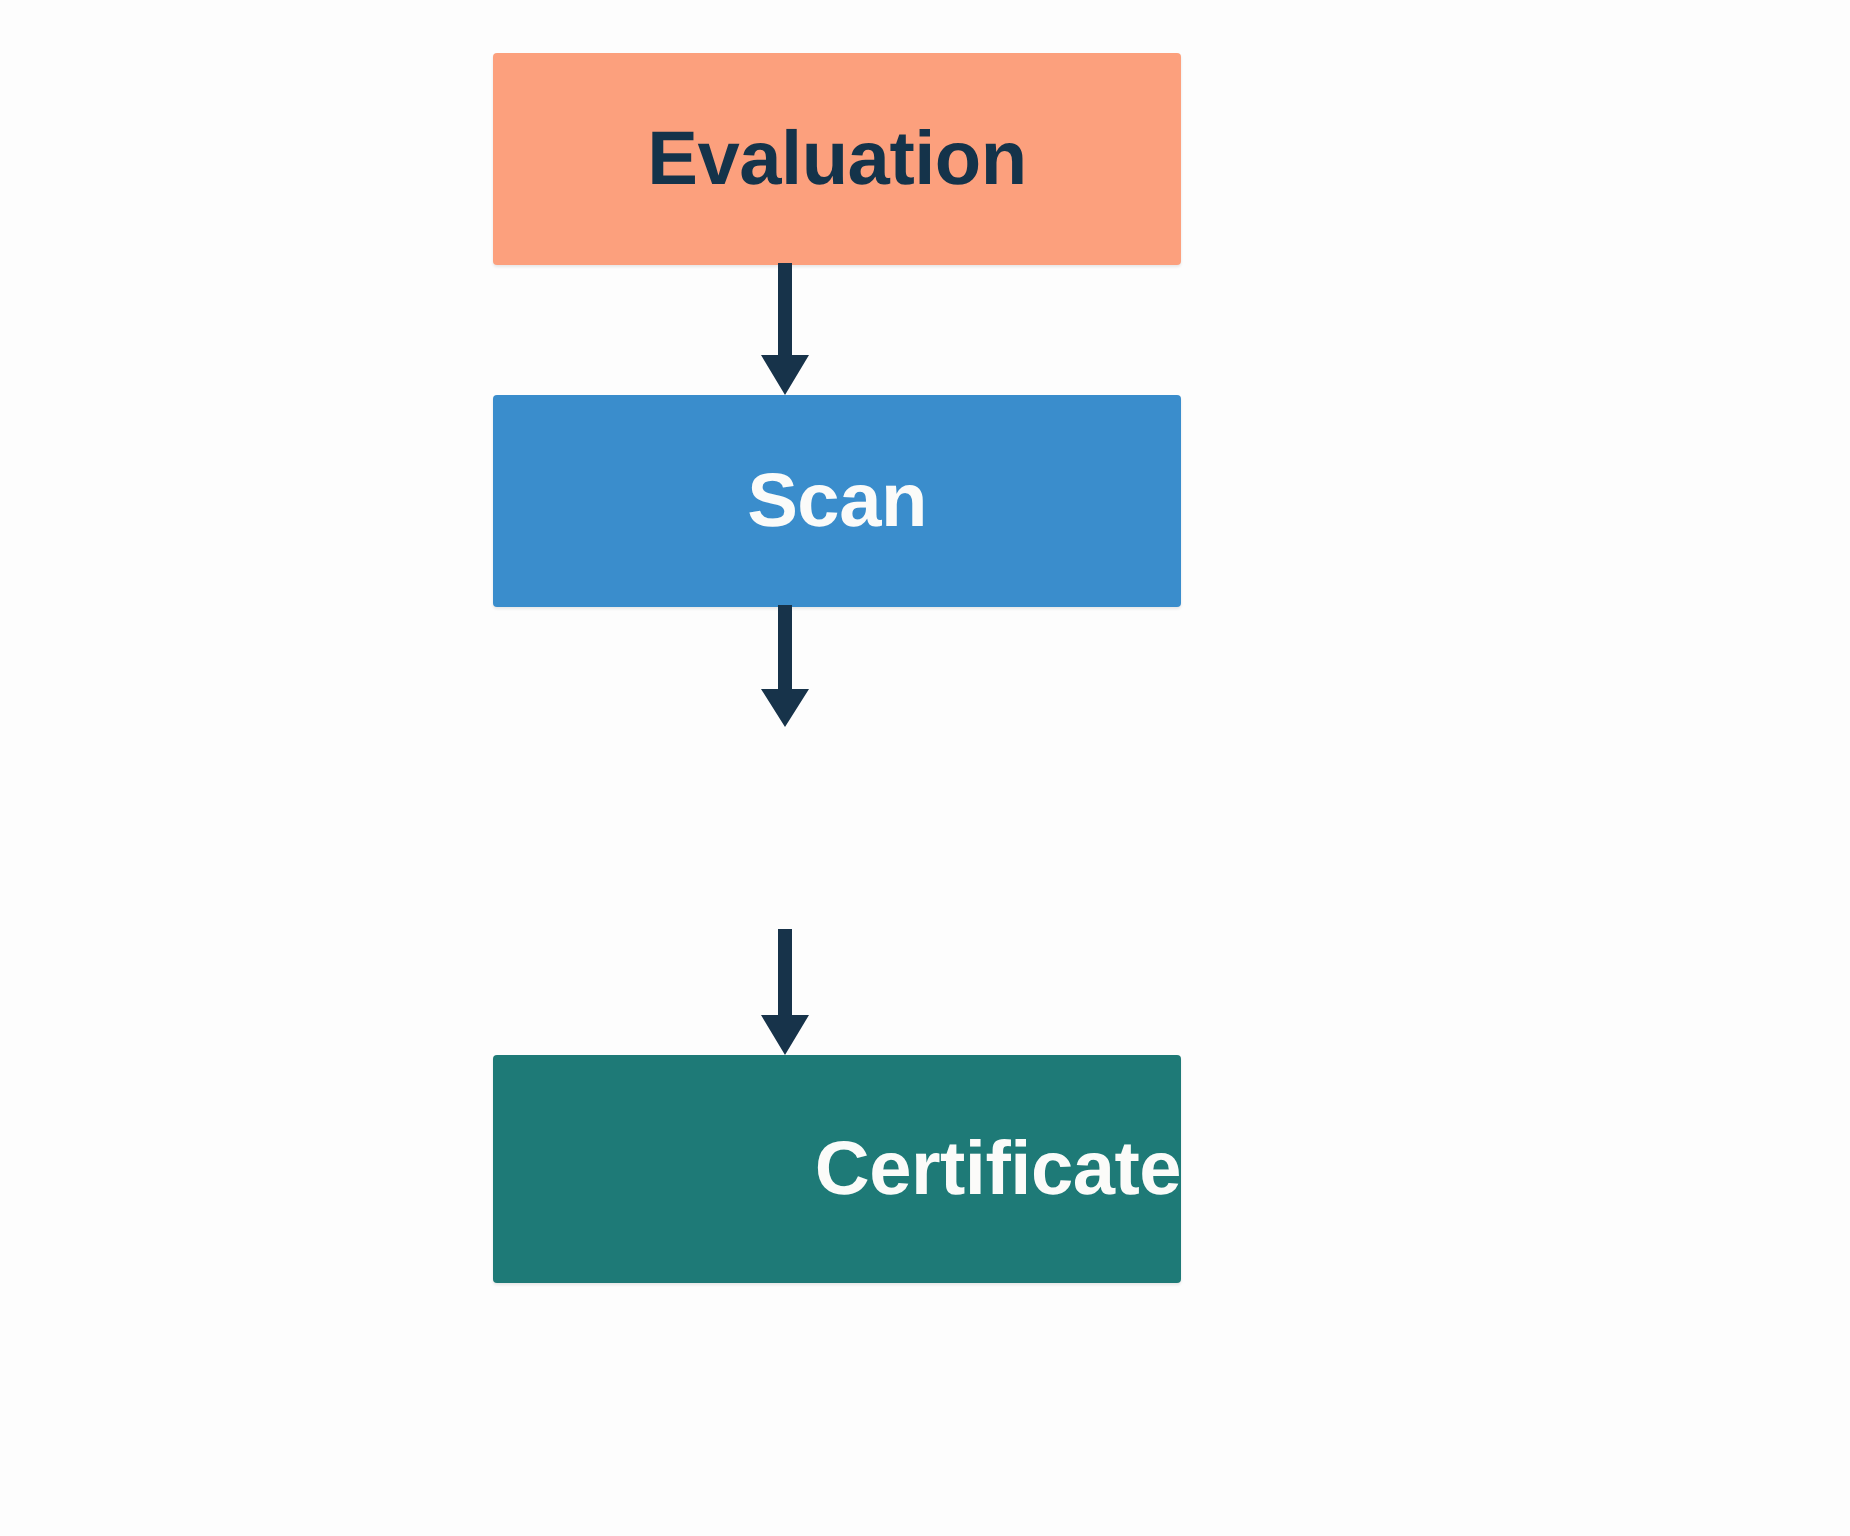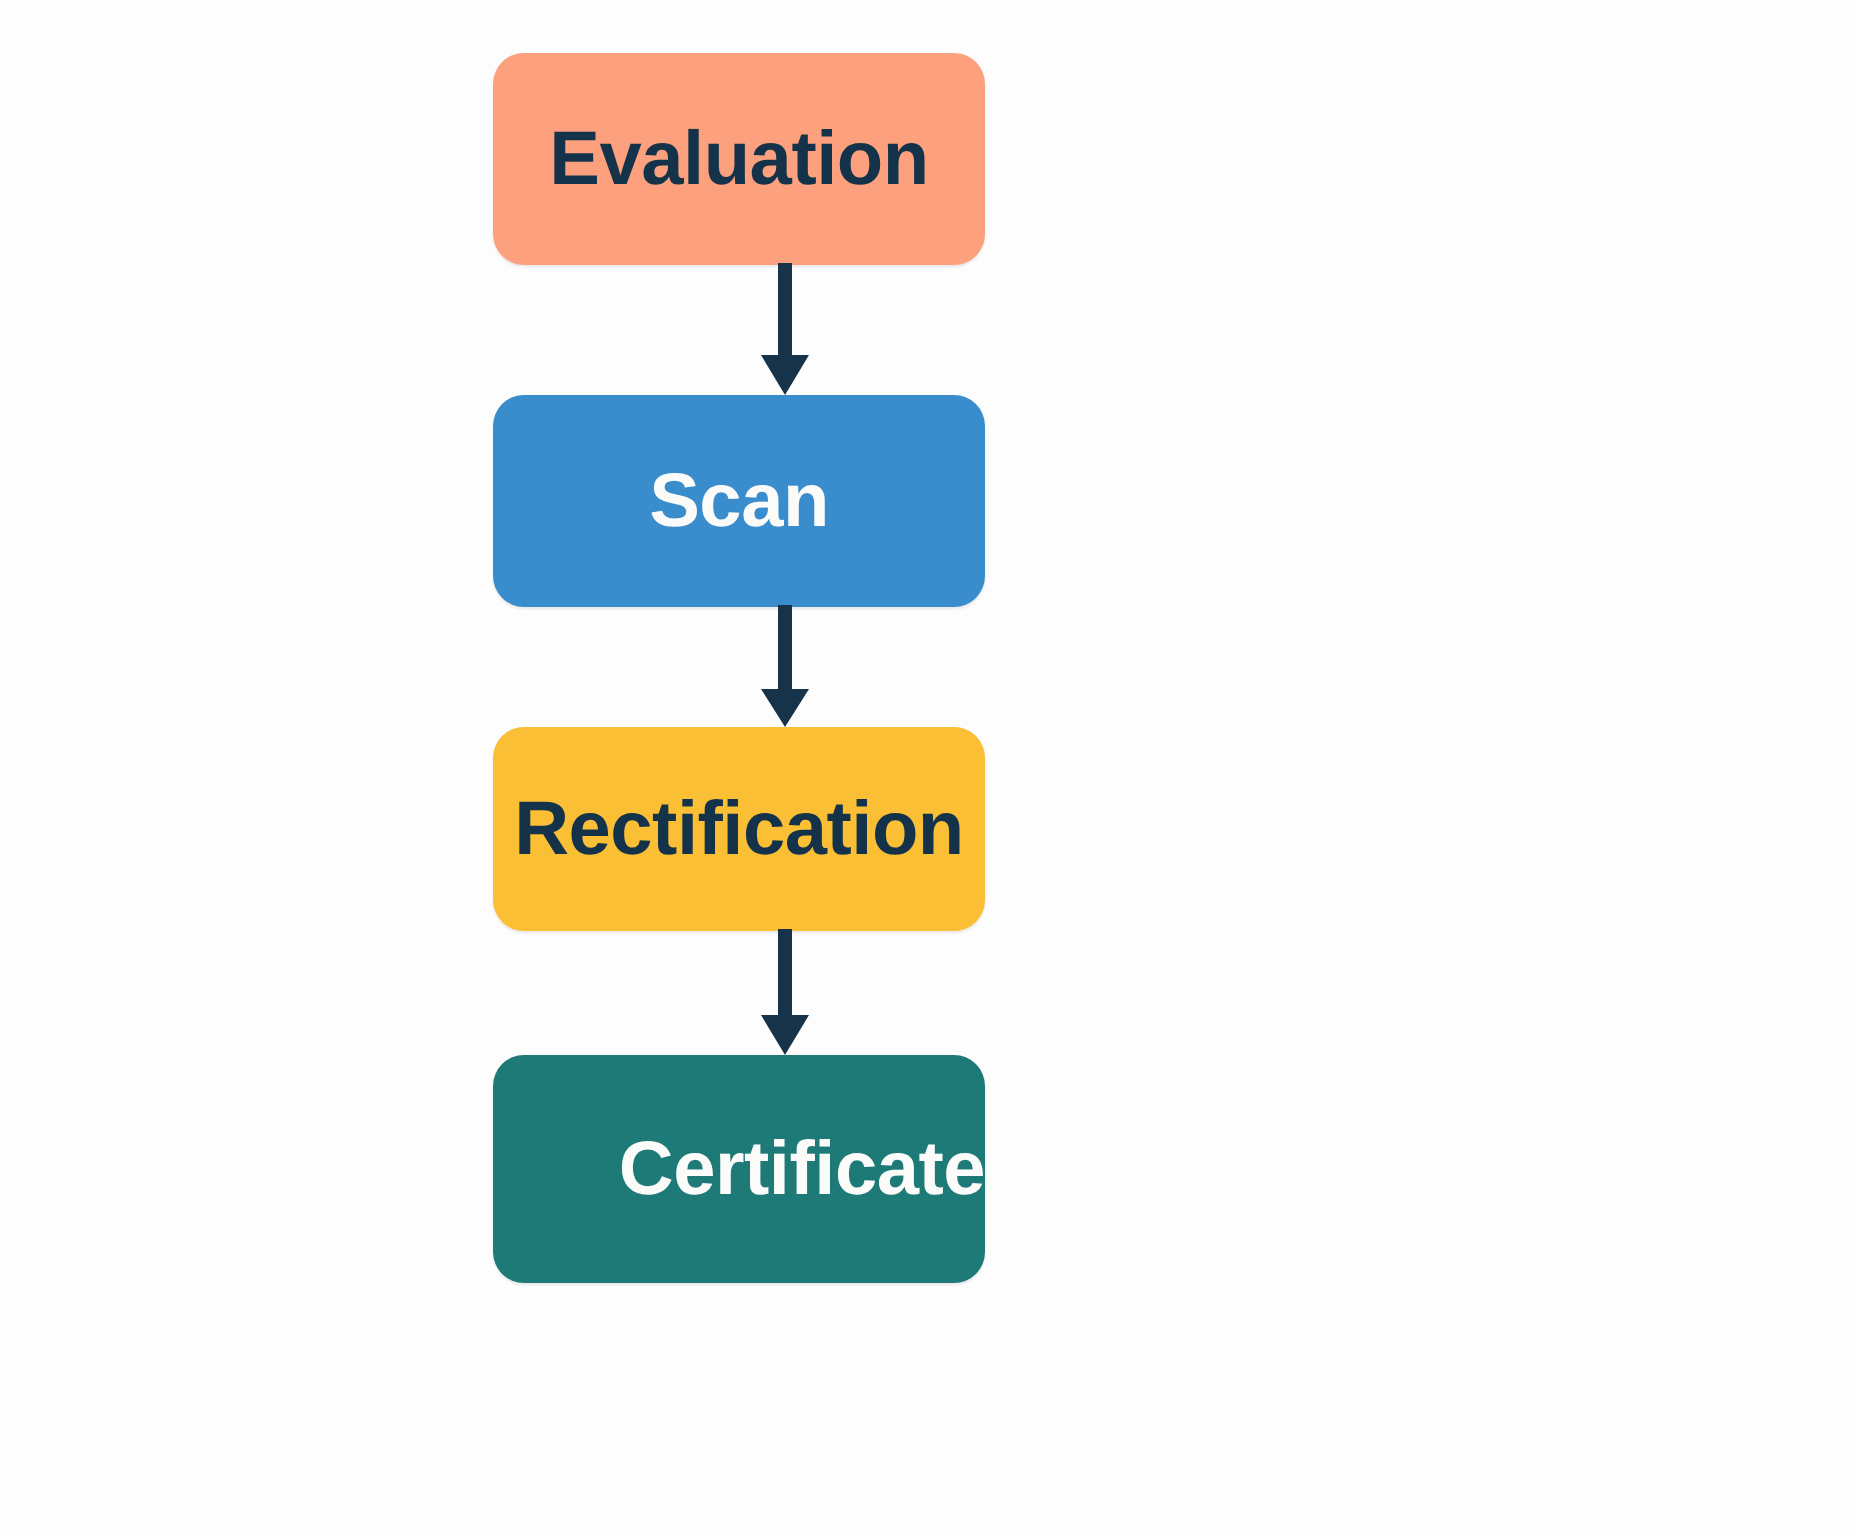--- a/index.html
+++ b/index.html
@@ -17,22 +17,22 @@
   #flow-canvas {
     position: relative;
     width: 1850px;
     height: 1536px;
     background: #fdfdfd;
   }
 
   .node {
     position: absolute;
     left: 493px;
-    width: 492px;
-    border-radius: 31px;
+    width: 688px;
+    border-radius: 4px;
     display: flex;
     align-items: center;
     justify-content: center;
     box-sizing: border-box;
     box-shadow: 0 2px 3px rgba(0,0,0,0.09);
   }
 
   .node-label {
     font-size: 76px;
     font-weight: 700;
@@ -103,23 +103,20 @@
   <div class="node" id="node-scan">
     <span class="node-label">Scan</span>
   </div>
 
   <div class="connector" id="connector-2">
     <svg width="80" height="126" viewBox="0 0 80 126">
       <path d="M33 0 H47 V84 H64 L40 122 L16 84 H33 Z" fill="#17334a"></path>
     </svg>
   </div>
 
-  <div class="node" id="node-rectification">
-    <span class="node-label">Rectification</span>
-  </div>
 
   <div class="connector" id="connector-3">
     <svg width="80" height="130" viewBox="0 0 80 130">
       <path d="M33 0 H47 V86 H64 L40 126 L16 86 H33 Z" fill="#17334a"></path>
     </svg>
   </div>
 
   <div class="node" id="node-certificate">
     <span class="node-label">Certificate</span>
   </div>

